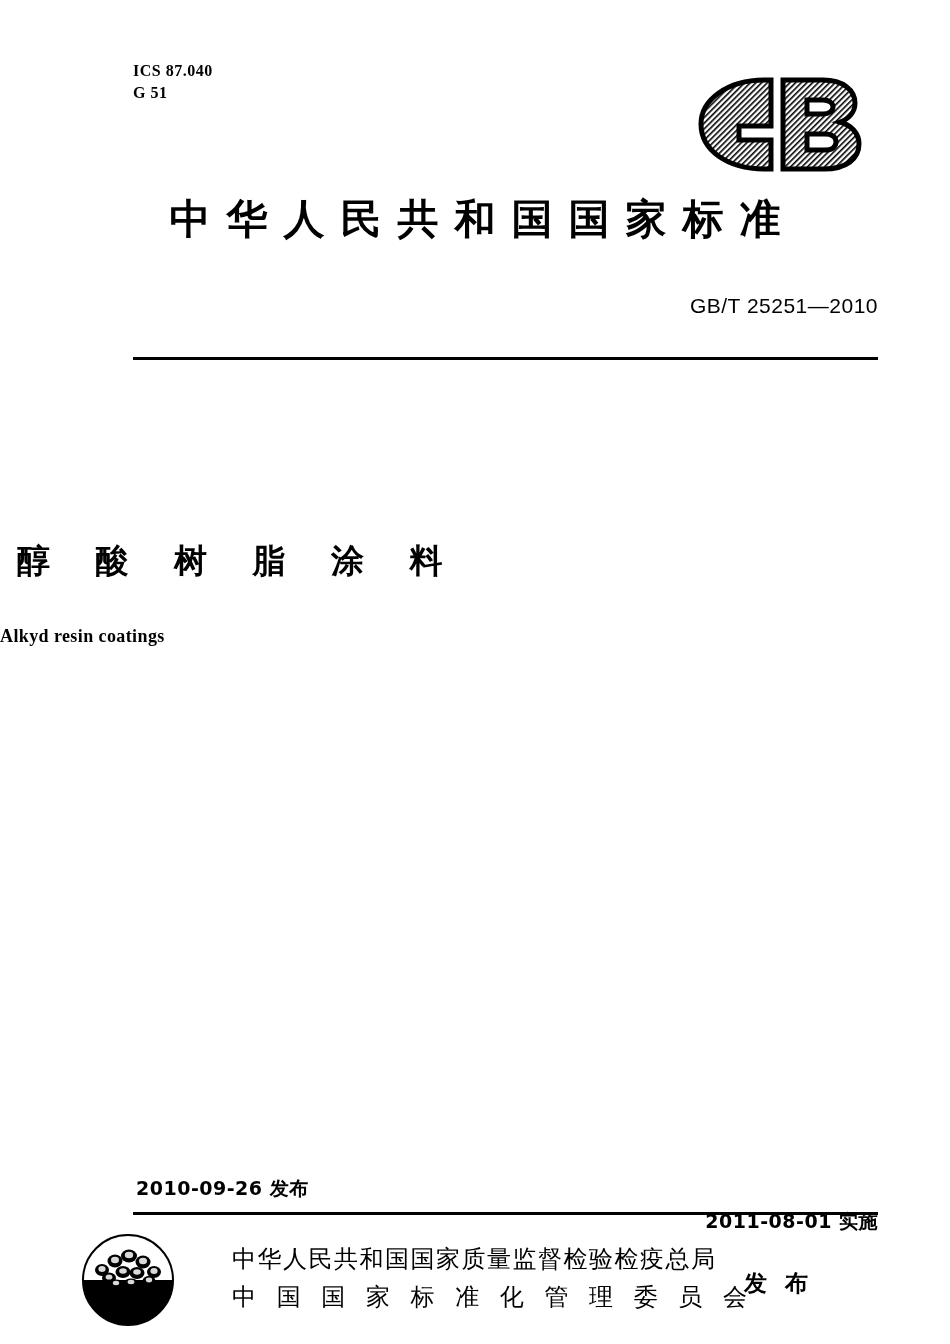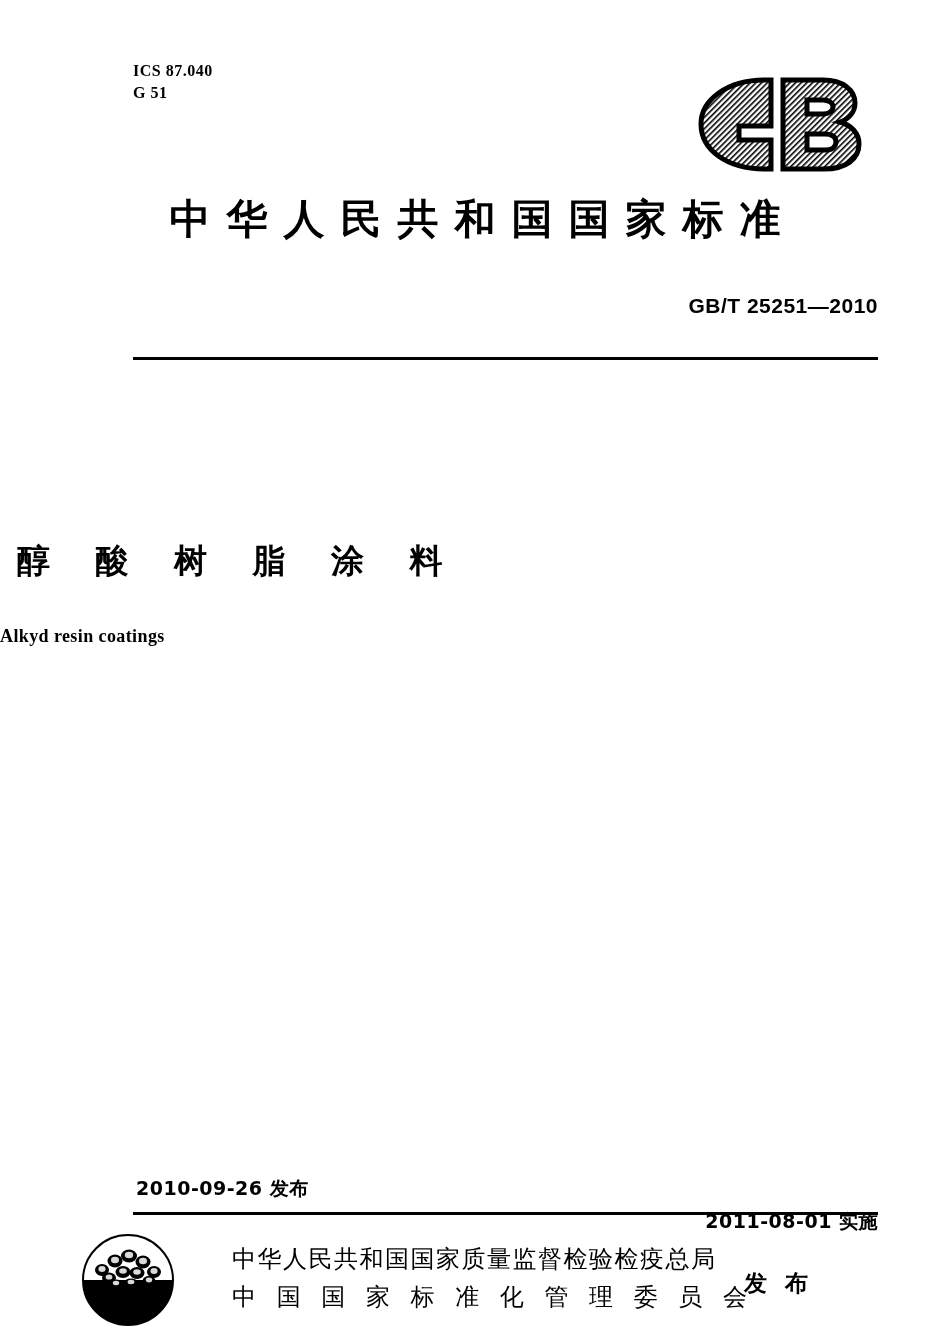--- a/index.html
+++ b/index.html
@@ -56,21 +56,21 @@
     text-indent: 16px;
     white-space: nowrap;
   }
 
   
   .std-number {
     position: absolute;
     right: 72px;
     top: 278px;
     font-family: "Liberation Sans", sans-serif;
-    font-weight: bold;
+    font-weight: normal;
     font-size: 21px;
     letter-spacing: 0.5px;
   }
 
   
   .rule-top {
     position: absolute;
     left: 133px;
     right: 72px;
     top: 341px;

